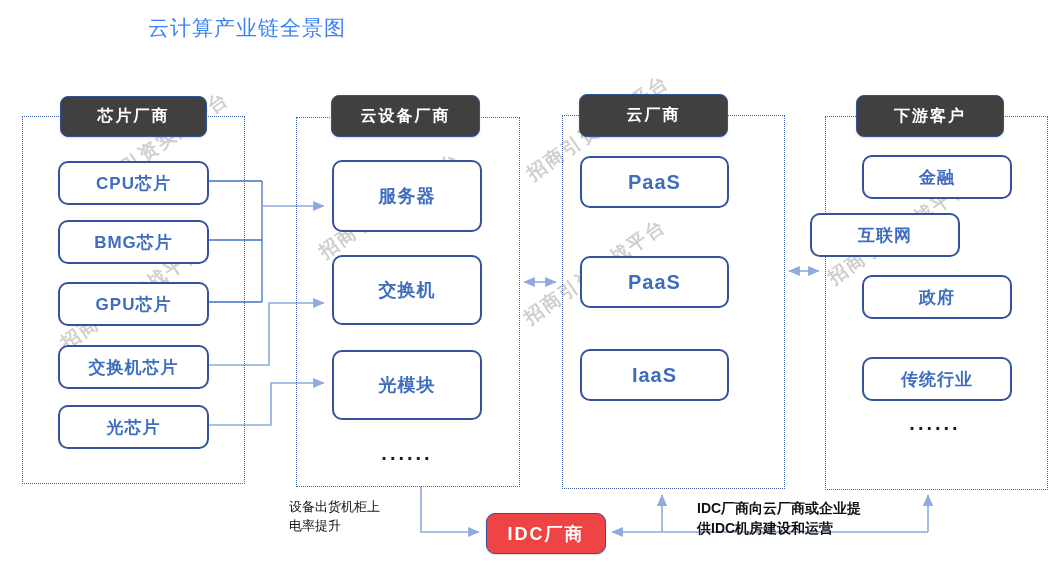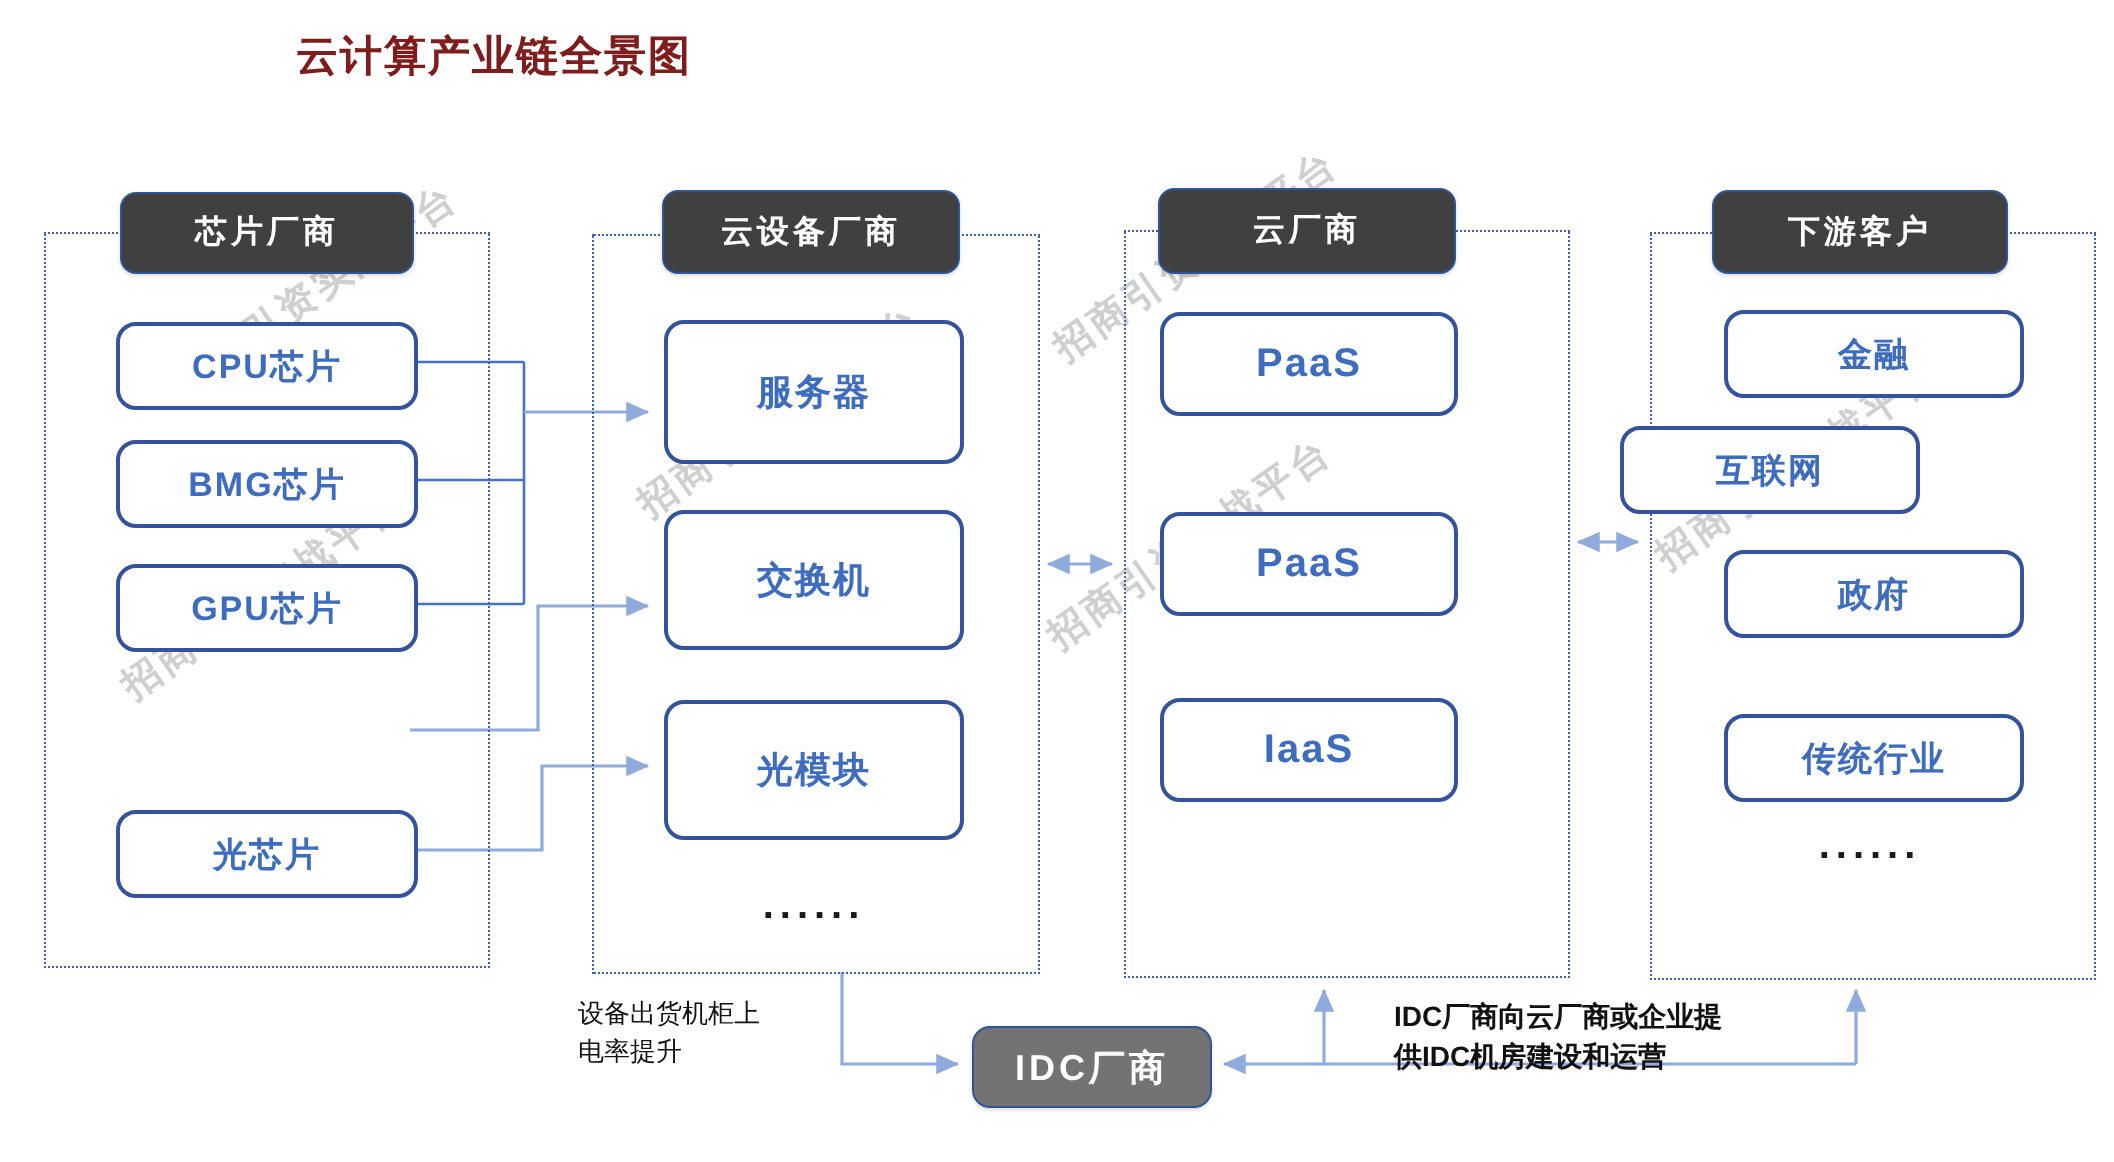--- a/index.html
+++ b/index.html
@@ -1,22 +1,22 @@
 <!DOCTYPE html>
 <html><head>
 <meta charset="utf-8">
 <style>
   html,body{margin:0;padding:0;background:#ffffff;}
   #stage{
     position:relative;width:1057px;height:581px;background:#ffffff;
     font-family:"Liberation Sans","DejaVu Sans",sans-serif;overflow:hidden;
   }
   .title{
-    position:absolute;left:148px;top:14px;font-size:21px;font-weight:bold;
-    color:#7f1d1d;letter-spacing:1px;z-index:4;
+    position:absolute;left:148px;top:14px;font-size:21px;font-weight:normal;
+    color:#3b82f6;letter-spacing:1px;z-index:4;
   }
   .wm{
     position:absolute;z-index:1;color:rgba(178,178,178,0.62);font-size:19px;
     font-weight:bold;letter-spacing:2px;white-space:nowrap;
     transform:translate(-50%,-50%) rotate(-35deg);
   }
   svg.lines{position:absolute;left:0;top:0;z-index:2;}
   .container{
     position:absolute;border:1px dotted #3f63ae;z-index:2;background:transparent;
   }
@@ -30,21 +30,21 @@
     position:absolute;background:#ffffff;border:2px solid #34539c;border-radius:10px;
     color:#3e6dbf;font-weight:bold;display:flex;align-items:center;justify-content:center;
     z-index:3;letter-spacing:1px;
   }
   .fs17{font-size:17px;} .fs18{font-size:18px;} .fs20{font-size:20px;}
   .dots{
     position:absolute;z-index:3;color:#1a1a1a;font-size:20px;font-weight:bold;
     letter-spacing:3px;text-align:center;
   }
   .idc{
-    position:absolute;left:486px;top:513px;width:118px;height:39px;background:#737373;
+    position:absolute;left:486px;top:513px;width:118px;height:39px;background:#ef4444;
     border:1px solid #2f5597;border-radius:9px;color:#ffffff;font-weight:bold;
     font-size:18px;letter-spacing:2px;display:flex;align-items:center;justify-content:center;
     z-index:3;box-shadow:0 1px 2px rgba(0,0,0,0.15);
   }
   .note{position:absolute;z-index:3;color:#111111;}
   .note-left{left:289px;top:498px;width:100px;font-size:13px;line-height:1.45;}
   .note-right{left:697px;top:499px;width:172px;font-size:14px;font-weight:bold;line-height:1.4;}
 </style>
 </head>
 <body>
@@ -90,20 +90,21 @@
   <div class="container" style="left:825px;top:116px;width:221px;height:372px"></div>
 
   <div class="header" style="left:60px;top:96px;width:145px;height:39px">芯片厂商</div>
   <div class="header" style="left:331px;top:95px;width:147px;height:40px">云设备厂商</div>
   <div class="header" style="left:579px;top:94px;width:147px;height:41px">云厂商</div>
   <div class="header" style="left:856px;top:95px;width:146px;height:40px">下游客户</div>
 
   <div class="item fs17" style="left:58px;top:161px;width:147px;height:40px">CPU芯片</div>
   <div class="item fs17" style="left:58px;top:282px;width:147px;height:40px">GPU芯片</div>
   <div class="item fs17" style="left:58px;top:220px;width:147px;height:40px">BMG芯片</div>
+  <div class="item fs17" style="left:58px;top:345px;width:147px;height:40px">交换机芯片</div>
   <div class="item fs17" style="left:58px;top:405px;width:147px;height:40px">光芯片</div>
 
   <div class="item fs18" style="left:332px;top:160px;width:146px;height:68px">服务器</div>
   <div class="item fs18" style="left:332px;top:350px;width:146px;height:66px">光模块</div>
   <div class="item fs18" style="left:332px;top:255px;width:146px;height:66px">交换机</div>
   <div class="dots" style="left:357px;top:442px;width:100px">......</div>
 
   <div class="item fs20" style="left:580px;top:156px;width:145px;height:48px">PaaS</div>
   <div class="item fs20" style="left:580px;top:256px;width:145px;height:48px">PaaS</div>
   <div class="item fs20" style="left:580px;top:349px;width:145px;height:48px">IaaS</div>

